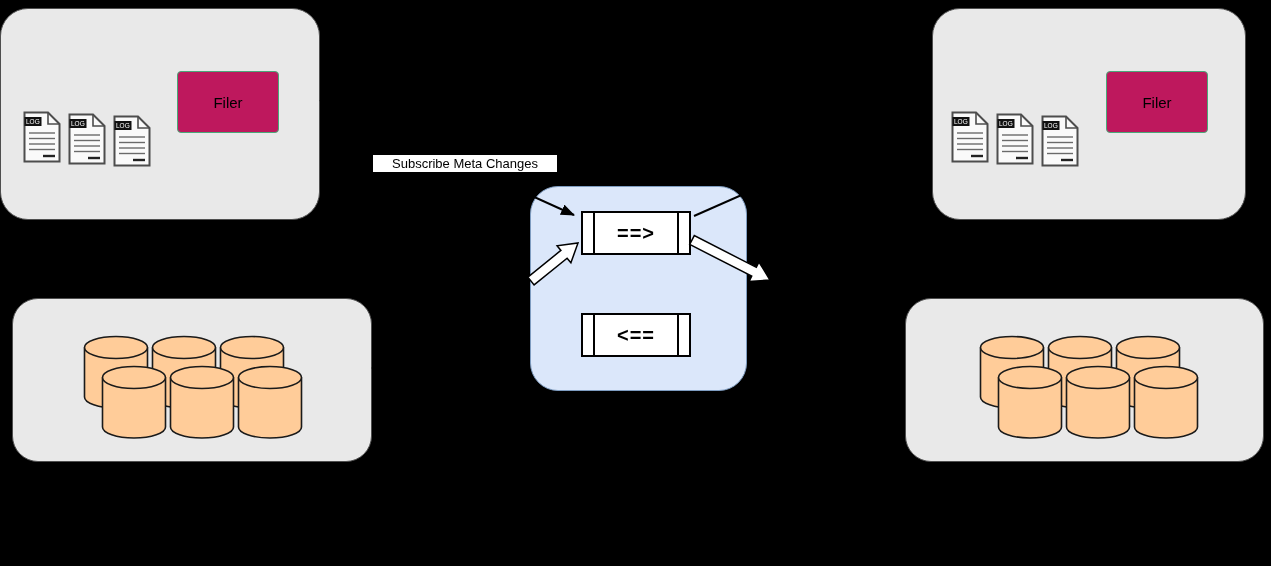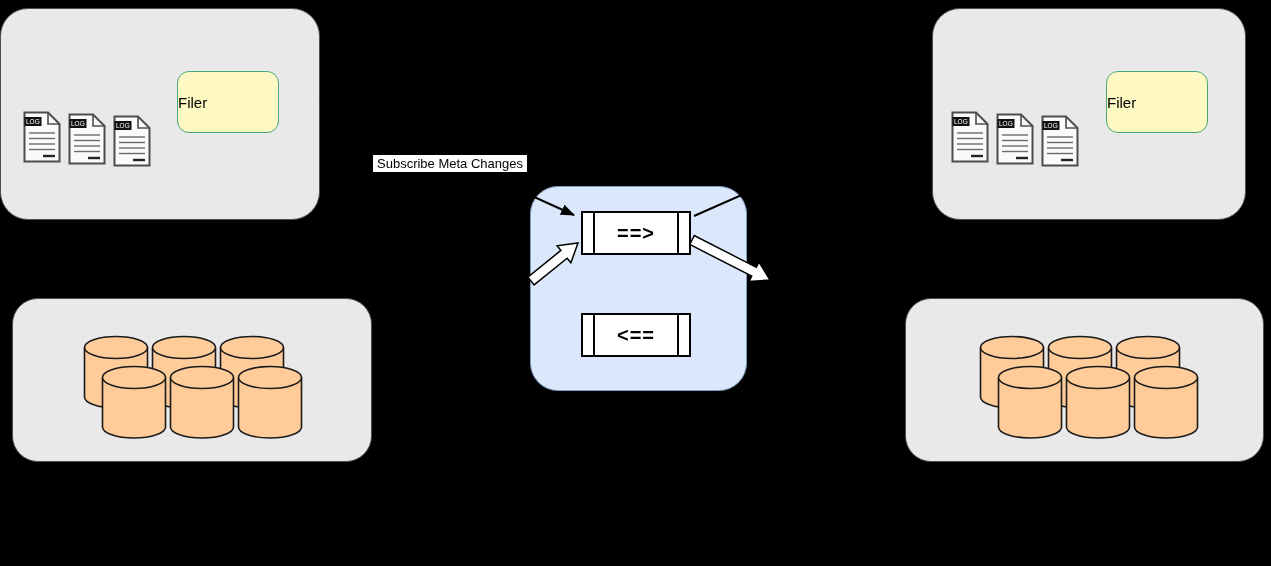--- a/index.html
+++ b/index.html
@@ -4,22 +4,22 @@
 <style>
   html,body{margin:0;padding:0;background:#000;}
   .canvas{
     position:relative;width:1271px;height:566px;background:#000;overflow:hidden;
     font-family:"Liberation Sans",sans-serif;
   }
   .cluster{
     position:absolute;background:#e9e9e9;border:1.5px solid #4f4f4f;border-radius:28px;
   }
   .filer{
-    position:absolute;width:100px;height:60px;background:#fef9c3;border:1px solid #4aa878;
-    border-radius:12px;display:flex;align-items:center;justify-content:flex-start;
+    position:absolute;width:100px;height:60px;background:#be185d;border:1px solid #4aa878;
+    border-radius:4px;display:flex;align-items:center;justify-content:center;
     font-size:15px;color:#000;
   }
   .logicon{position:absolute;}
   .queue-panel{
     position:absolute;left:530px;top:186px;width:215px;height:203px;
     background:#dbe7fa;border:1.5px solid #7e9cc0;border-radius:28px;z-index:1;
   }
   .queue-box{
     position:absolute;width:110px;height:44px;background:#fff;border:2px solid #000;
     display:flex;align-items:center;justify-content:center;box-sizing:border-box;z-index:2;
@@ -27,21 +27,21 @@
   .qline{position:absolute;top:0;bottom:0;width:0;border-left:2px solid #000;}
   .qline.l{left:10px;}
   .qline.r{right:10px;}
   .qlabel{font-weight:bold;font-size:20px;color:#000;letter-spacing:1px;}
   .dbbox{
     position:absolute;background:#e9e9e9;border:1.5px solid #4f4f4f;border-radius:26px;
   }
   .cyl{position:absolute;}
   .subscribe-label{
     position:absolute;left:373px;top:155px;background:#fff;color:#000;
-    font-size:13px;line-height:17px;padding:0 4px;z-index:6;white-space:nowrap;
+    font-size:13px;line-height:17px;padding:0 19px;z-index:6;white-space:nowrap;
   }
   .arrows{position:absolute;left:0;top:0;z-index:5;pointer-events:none;}
 </style>
 </head>
 <body>
 
 <div class="canvas">
 
   <div class="cluster" style="left:0;top:8px;width:318px;height:210px;">
     <svg class="logicon" style="left:22px;top:102px;" width="38" height="52" viewBox="0 0 38 52">

